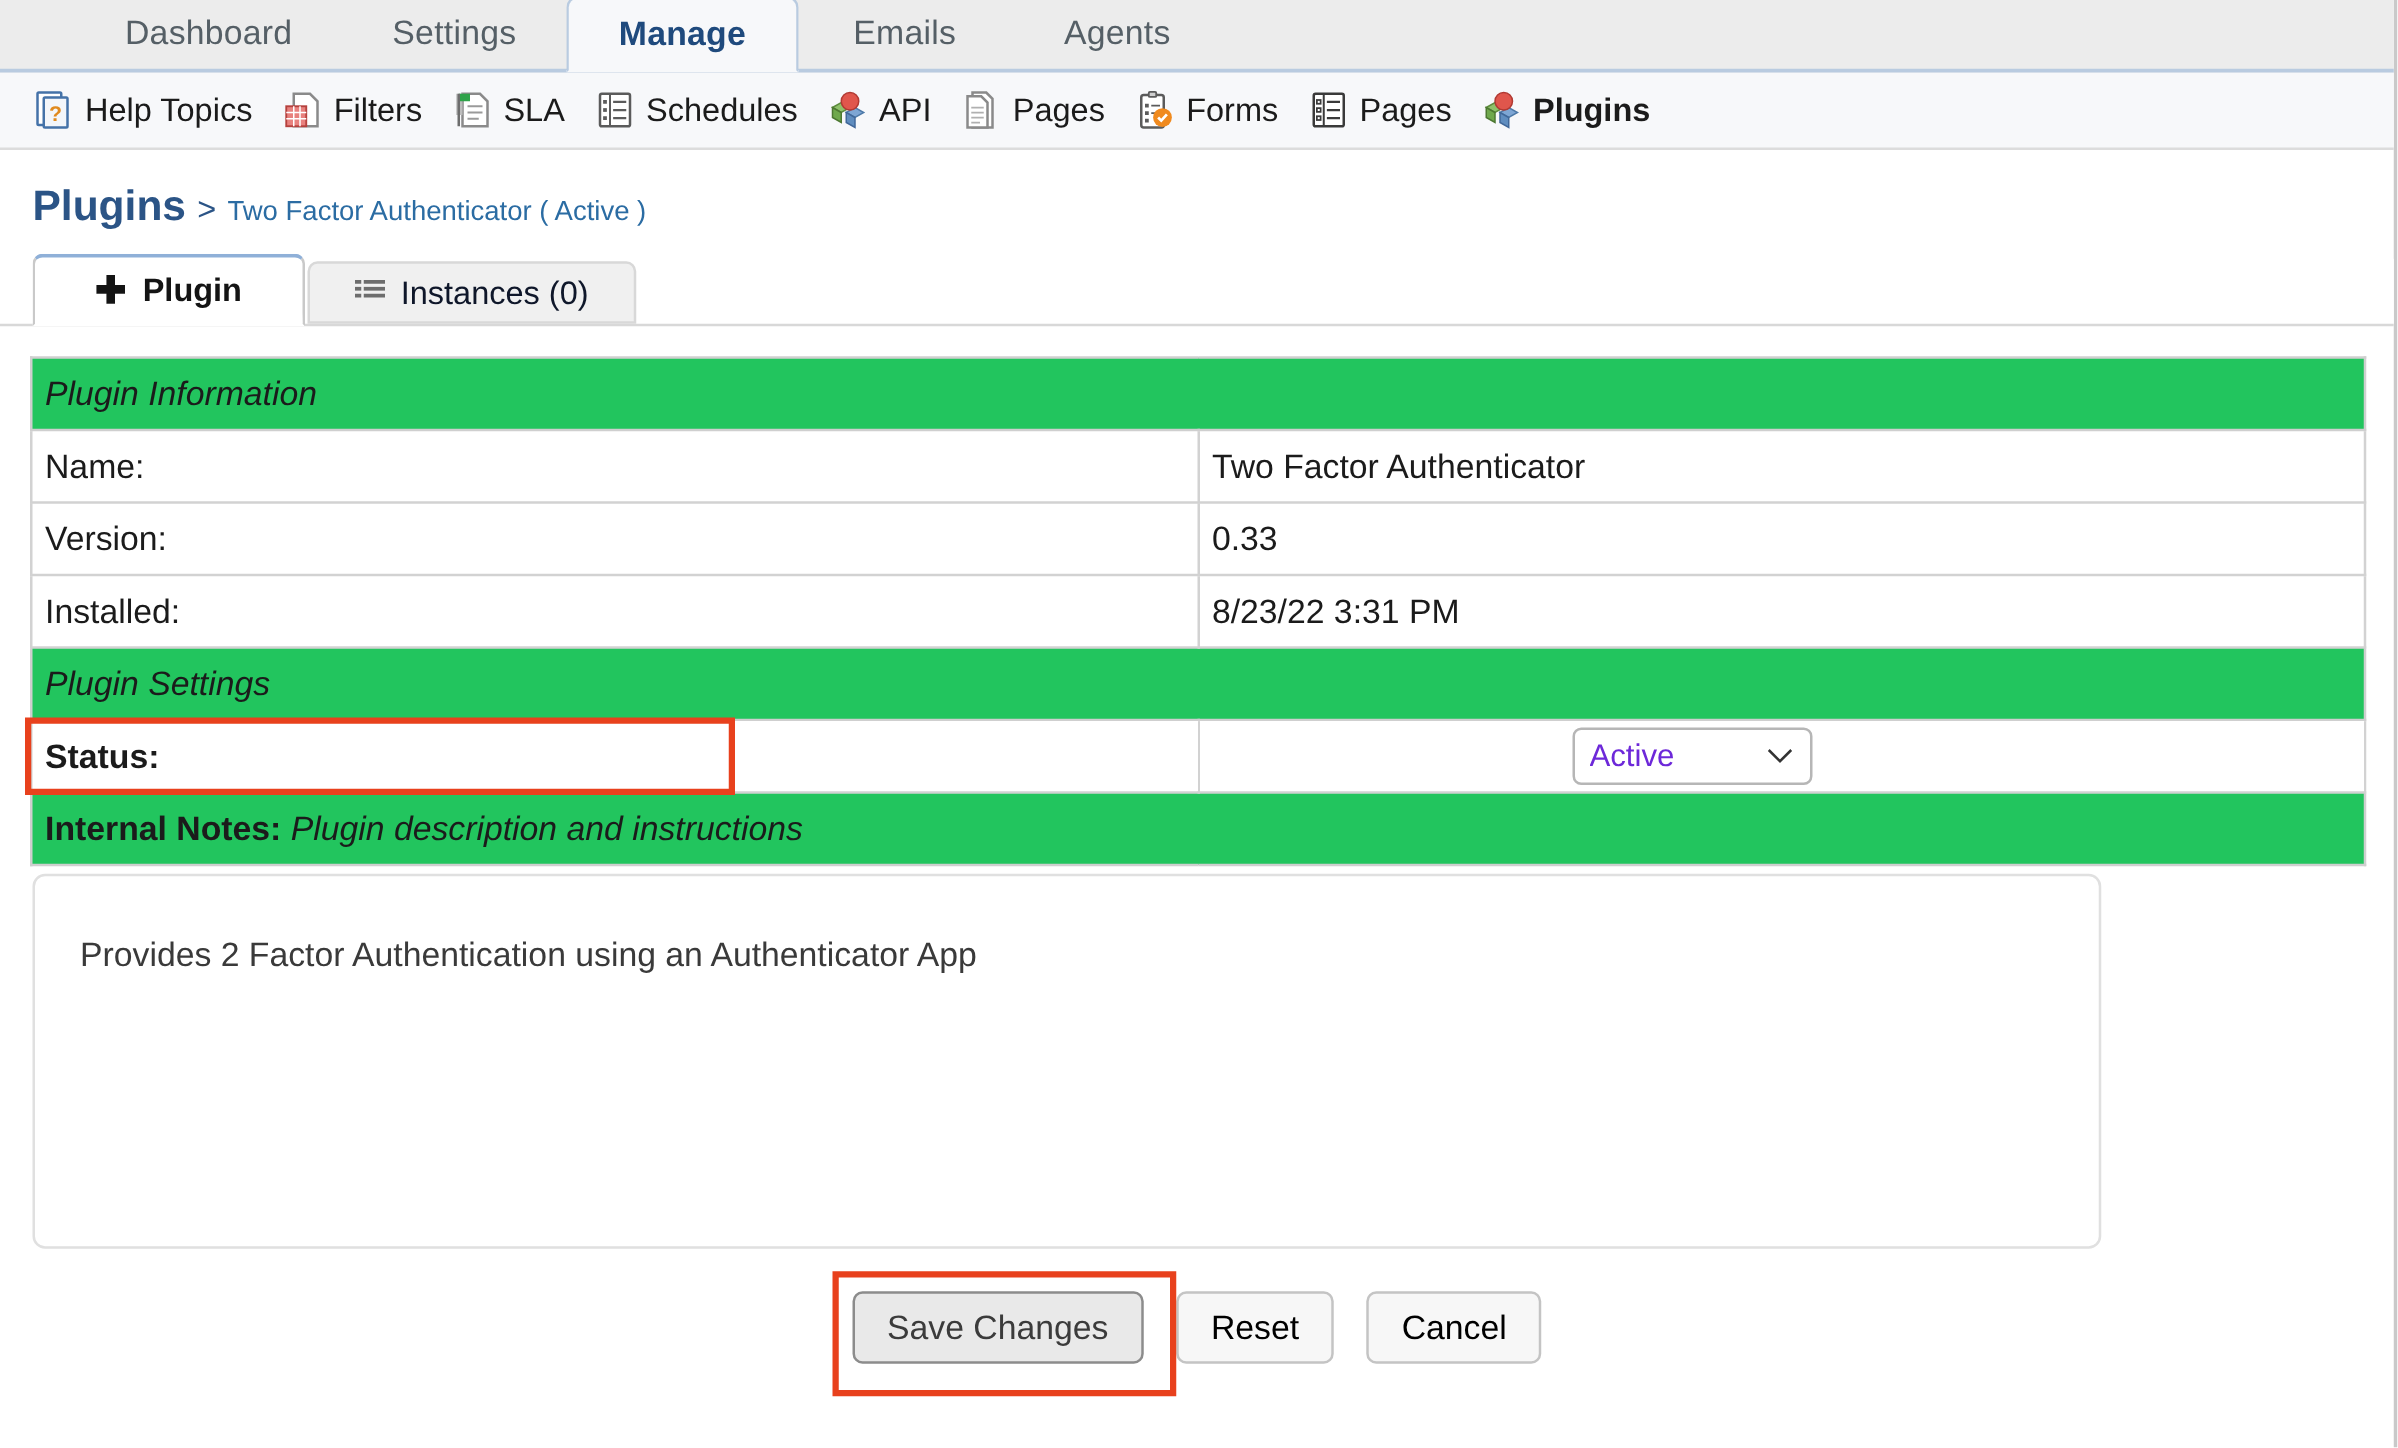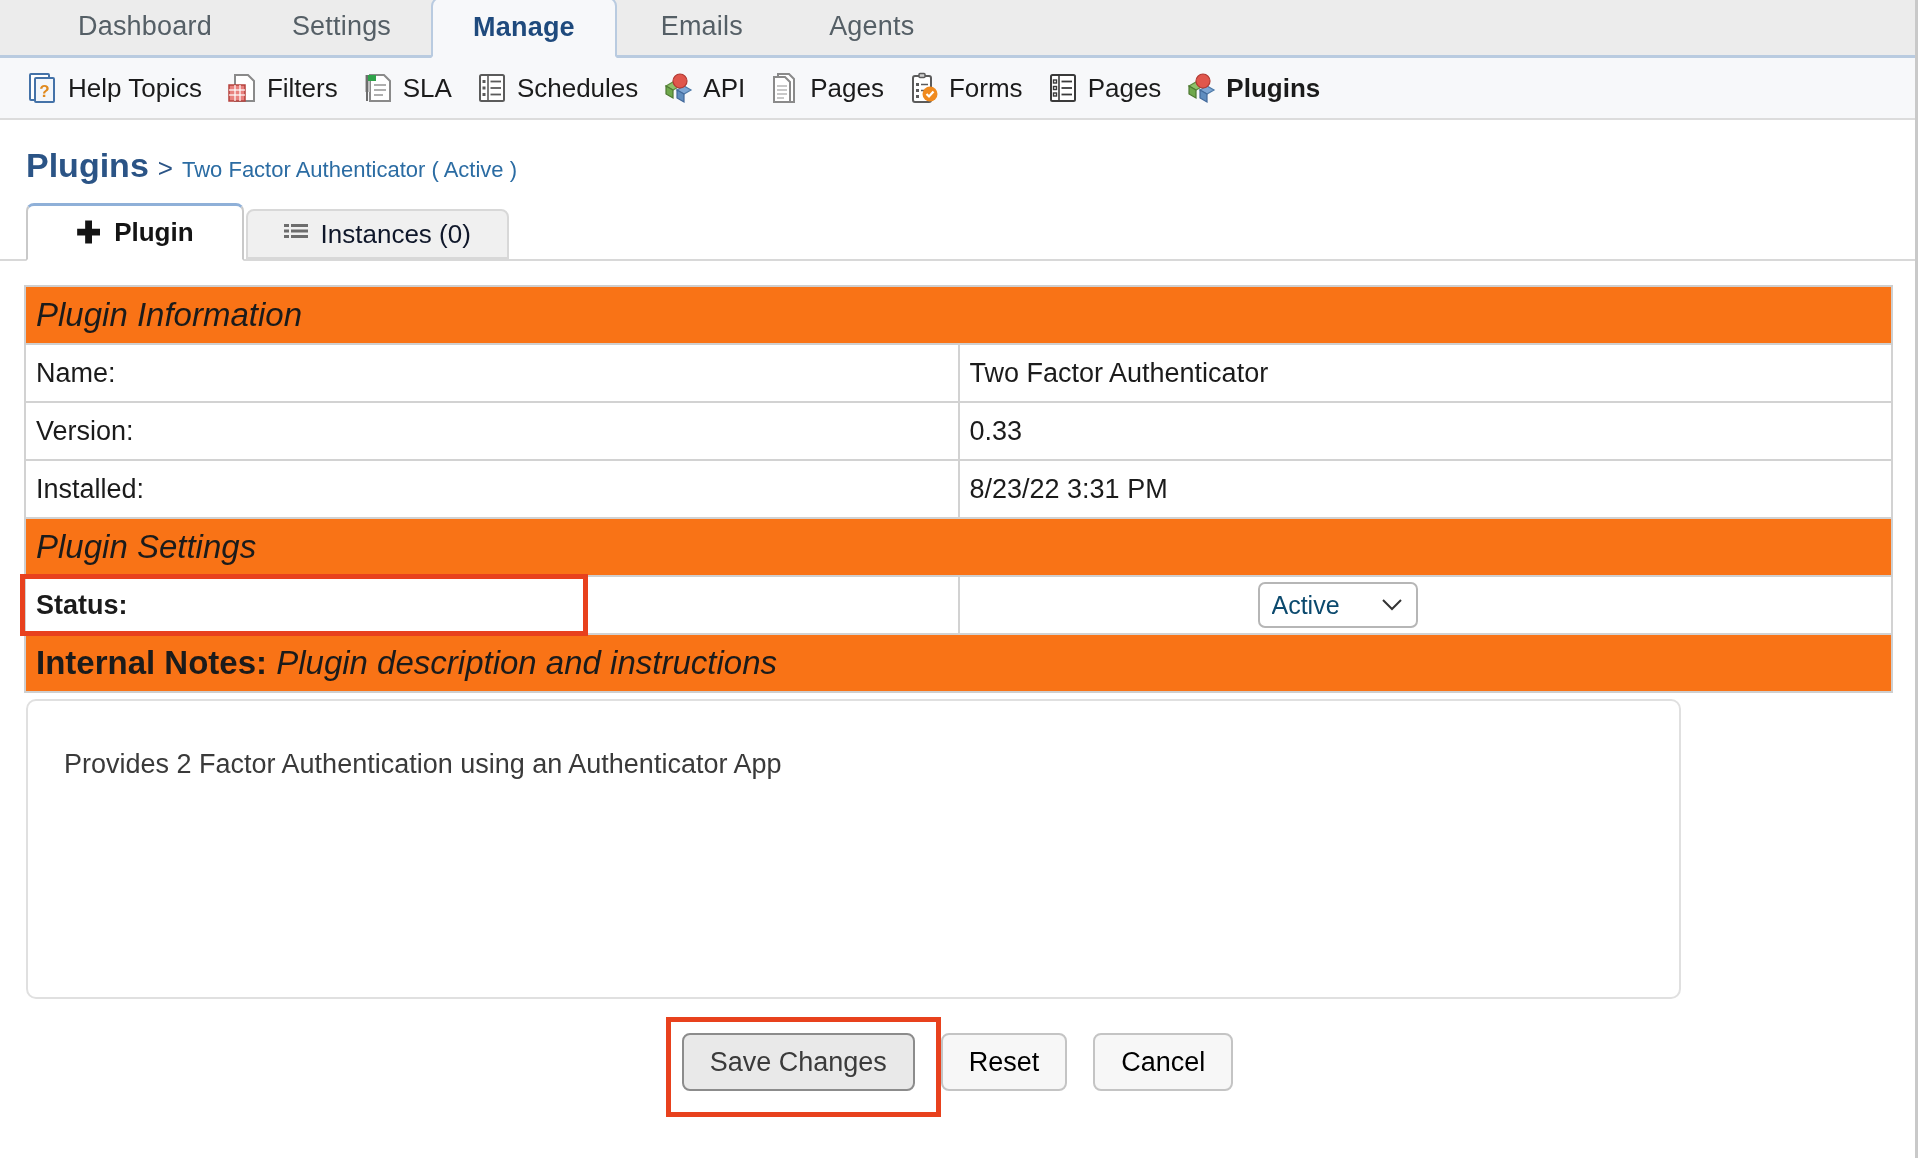--- a/index.html
+++ b/index.html
@@ -20,21 +20,21 @@
   }
 
   
   .topbar {
     position: relative;
     height: 58px;
     background: #ececec;
     border-bottom: 3px solid #b9cbe0;
     display: flex;
     align-items: flex-end;
-    padding-left: 38px;
+    padding-left: 60px;
   }
   .ptab {
     position: relative;
     height: 58px;
     padding: 0 40px;
     display: flex;
     align-items: center;
     justify-content: center;
     font-size: 27px;
     color: #555f66;
@@ -143,46 +143,46 @@
   table.info td {
     border: 2px solid #d2d2d2;
     height: 58px;
     padding: 0 0 0 10px;
     font-size: 27px;
     color: #1b1b1b;
     vertical-align: middle;
     background: #ffffff;
   }
   tr.section td {
-    background: #f97316;
+    background: #22c55e;
     font-style: italic;
-    font-size: 33px;
+    font-size: 27px;
     border-color: #cfcfcf;
   }
   td.klabel { width: 374px; }
   .bold { font-weight: bold; font-style: normal; }
   .ital { font-style: italic; text-align: right; }
 
   
   tr.status-row td { position: relative; }
   .redbox {
     position: absolute;
     left: 20px;  top: 600px;
     width: 568px; height: 66px;
     border: 5px solid #e8411d;
     pointer-events: none;
     z-index: 9;
   }
 
   select.status-select {
-    width: 160px;
+    width: 192px;
     height: 46px;
     font-size: 25px;
     font-family: "Liberation Sans", sans-serif;
-    color: #0c4a6e;
+    color: #6d28d9;
     background: #ffffff;
     border: 2px solid #b6b6b6;
     border-radius: 7px;
     padding: 0 8px 0 12px;
     cursor: pointer;
     -webkit-appearance: none; appearance: none;
   }
   .selwrap { position: relative; display: inline-block; margin-left: 288px; }
   .selchev {
     position: absolute; right: 16px; top: 50%;

